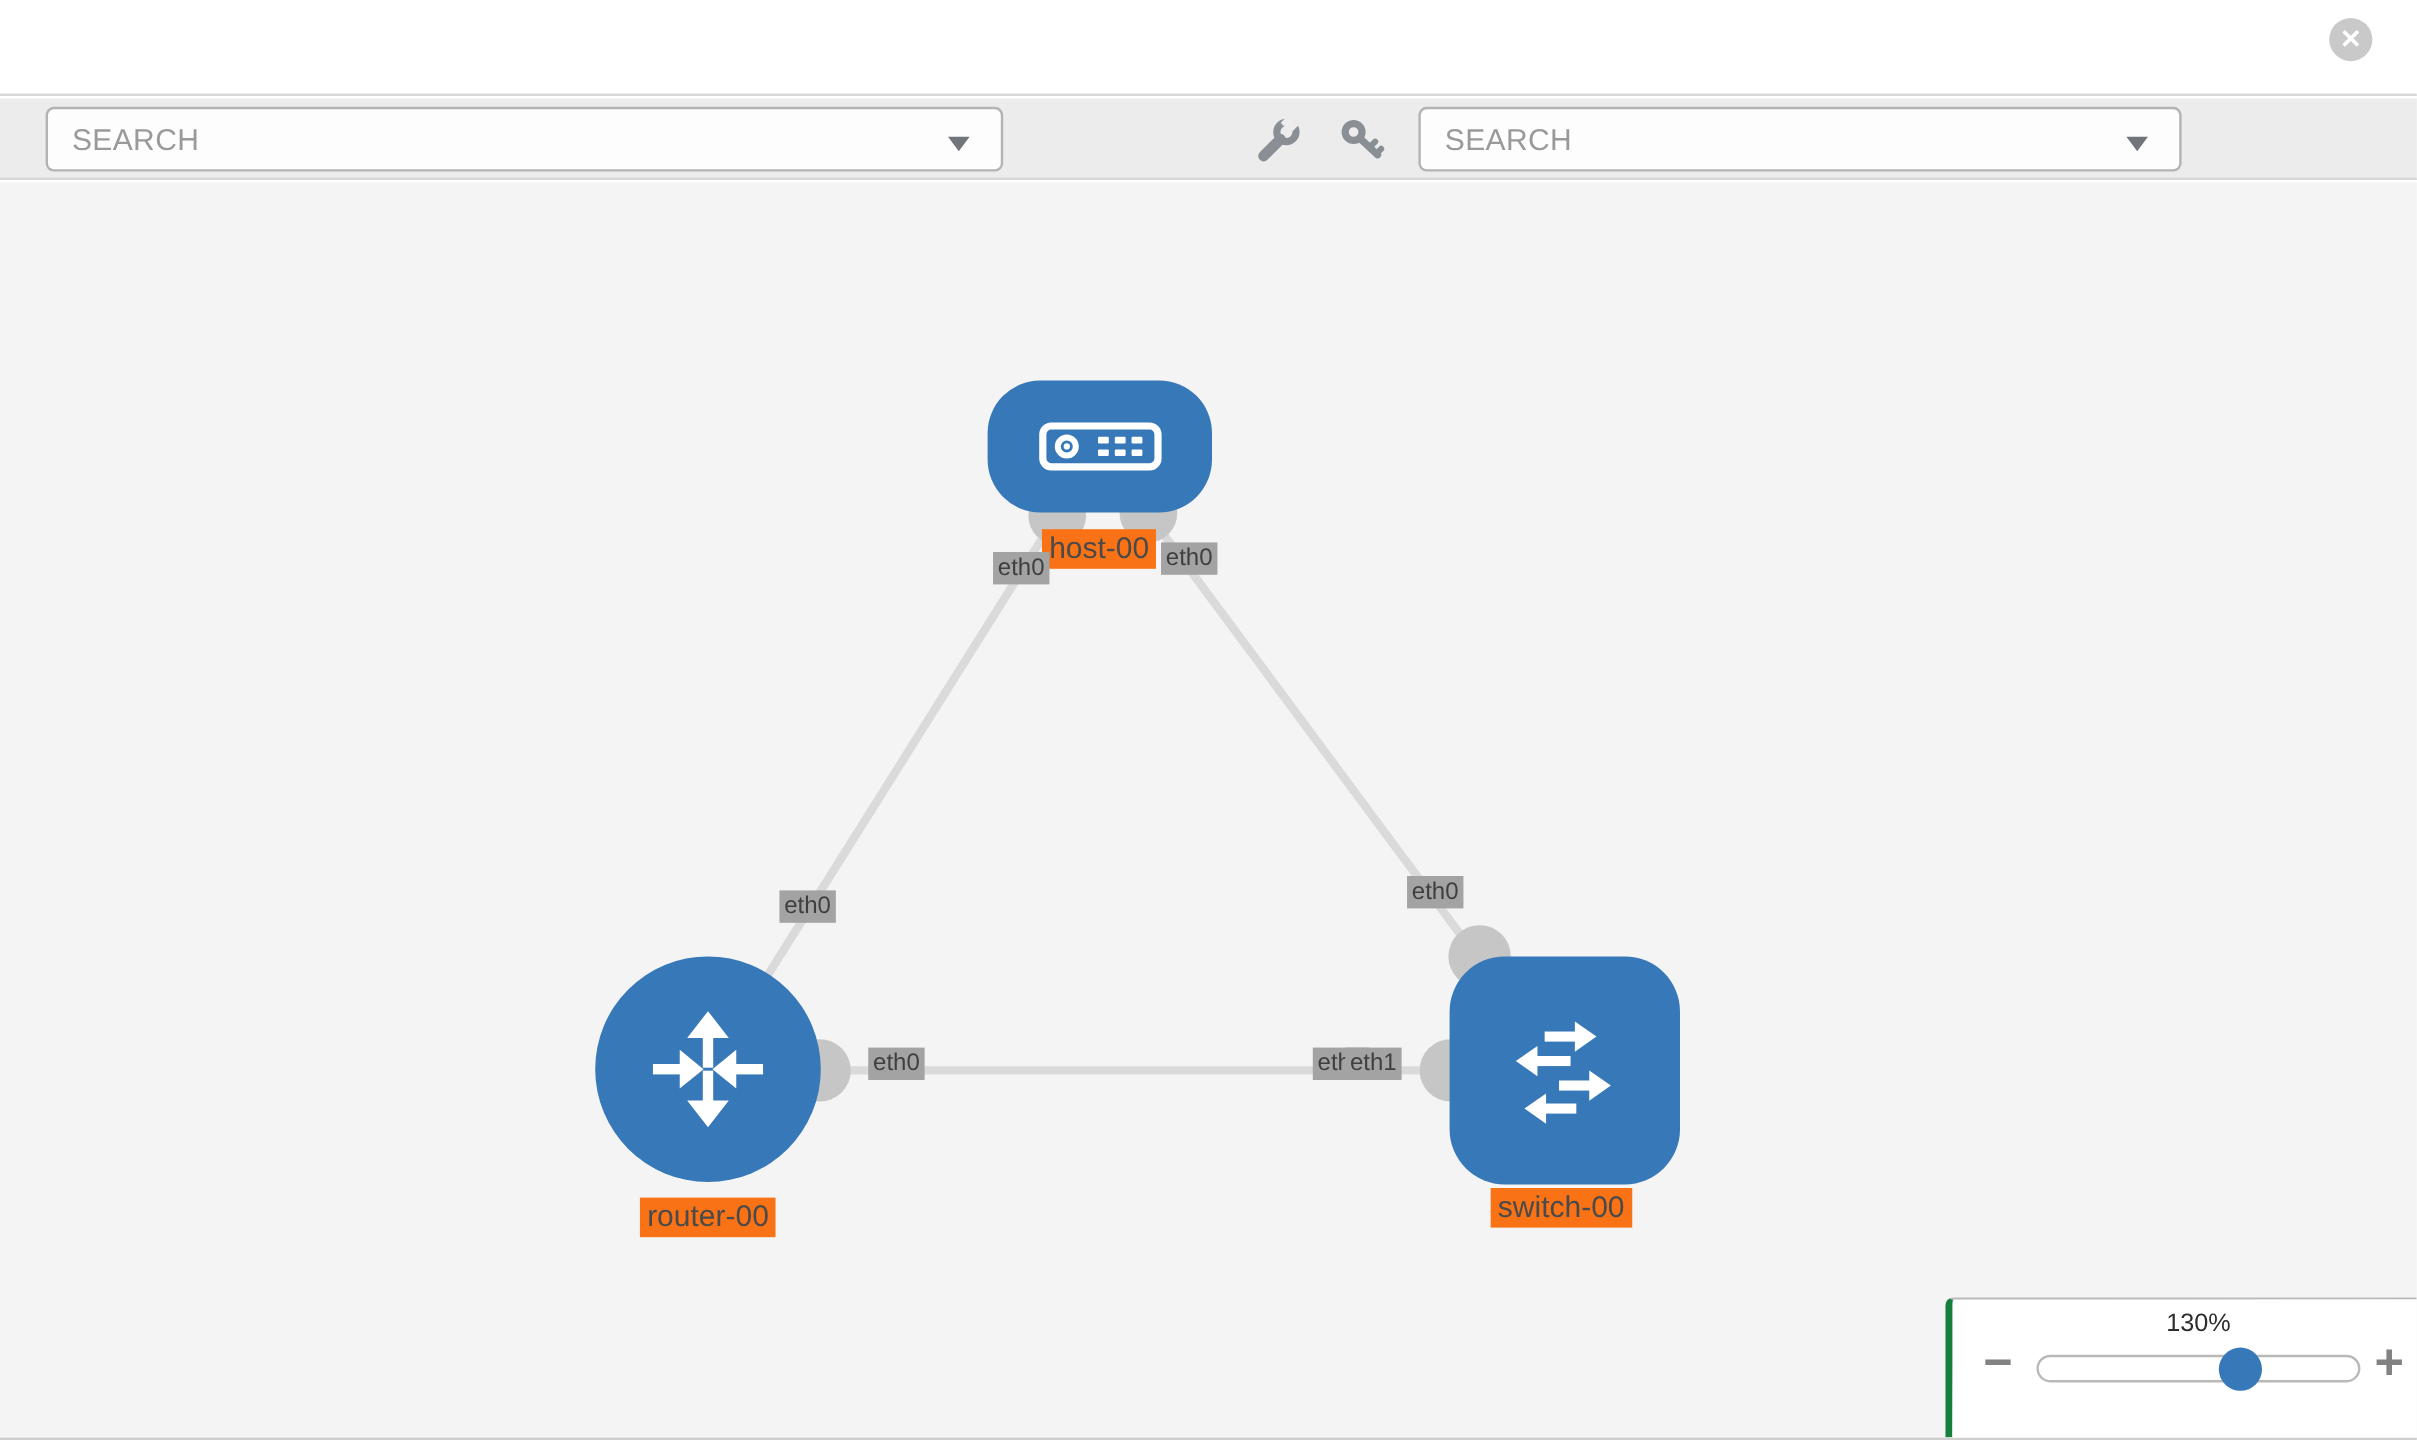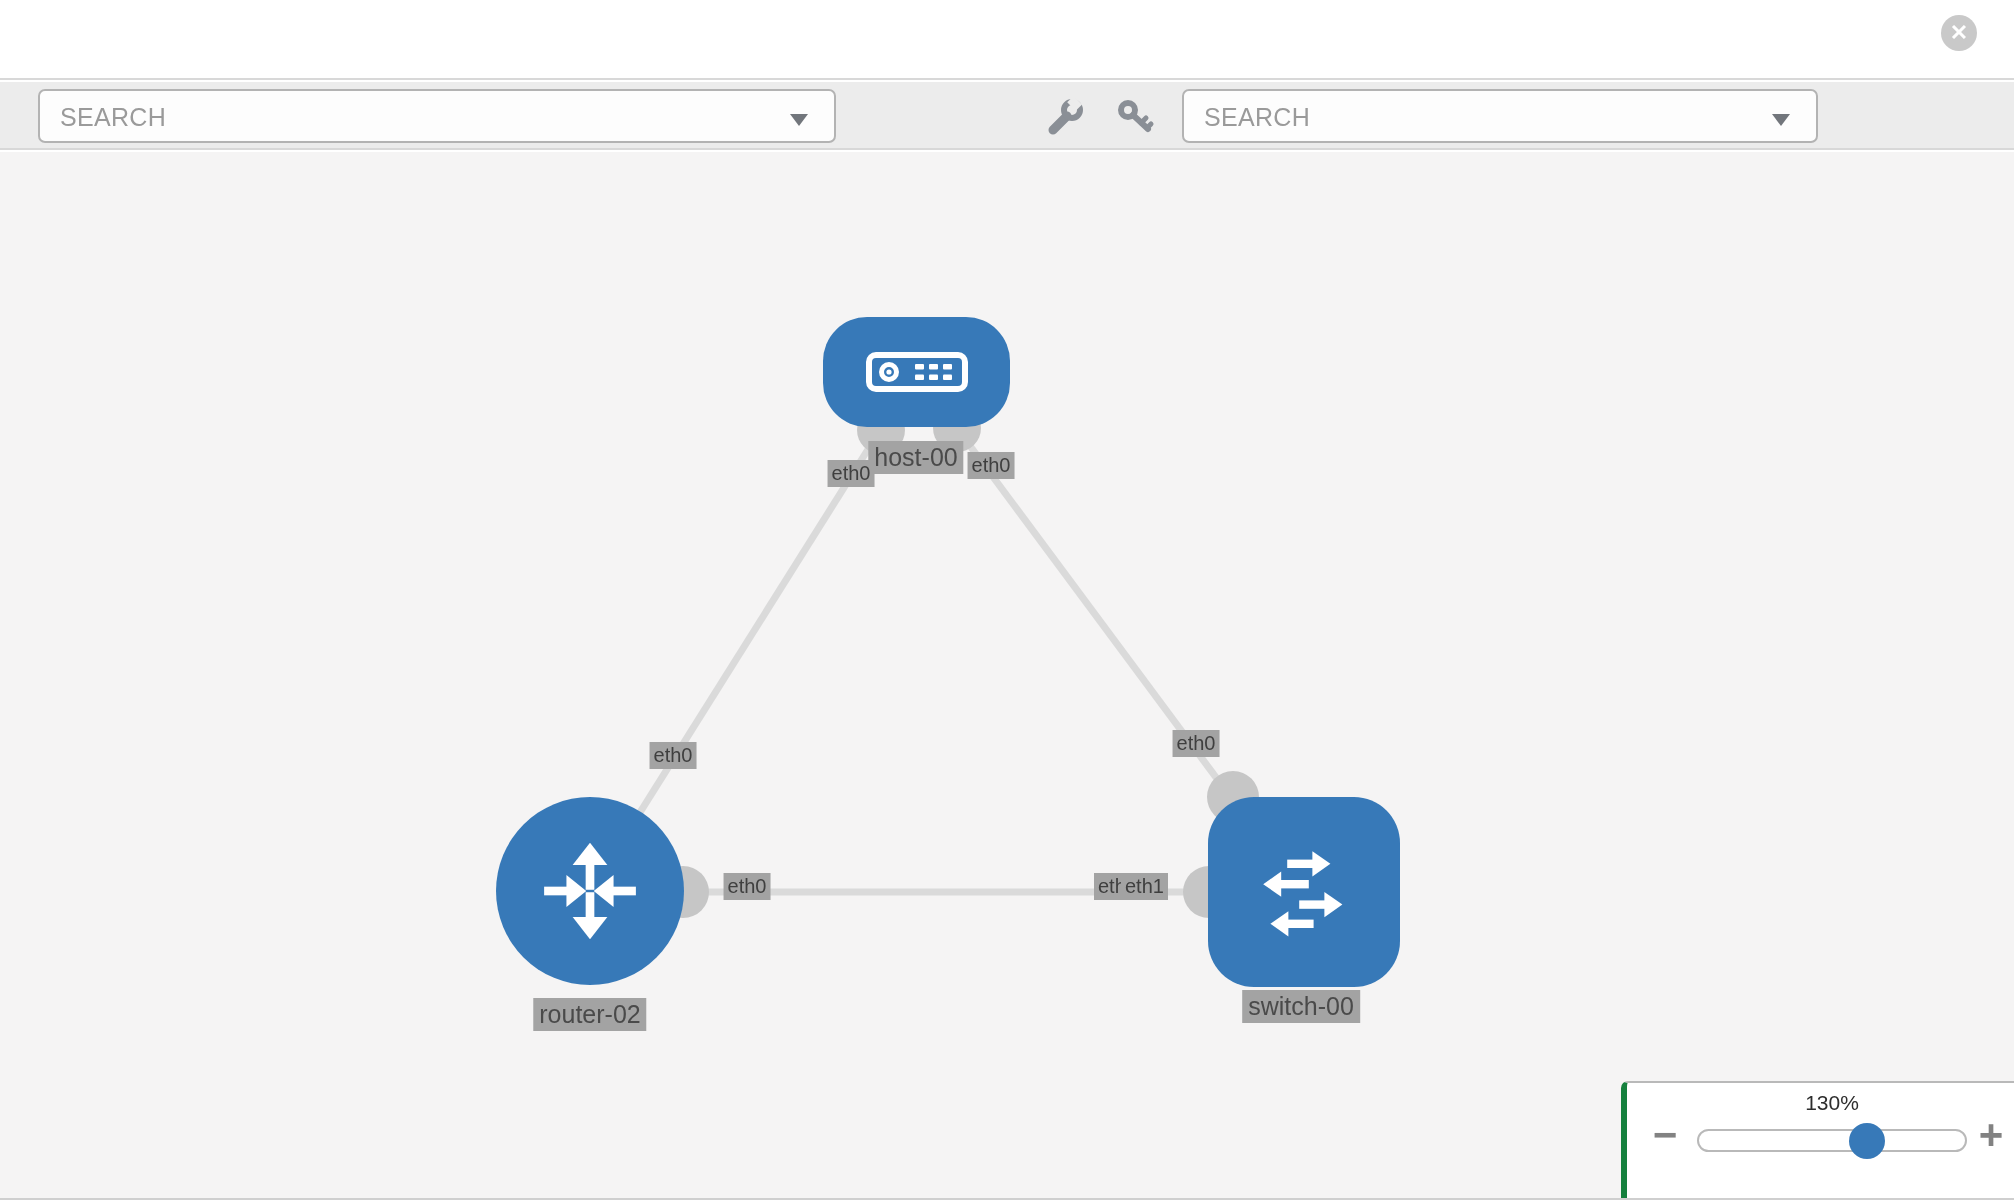--- a/index.html
+++ b/index.html
@@ -35,21 +35,21 @@
   .canvas { position: absolute; left: 0; top: 152px; width: 2014px; height: 1048px;
     background: #f5f4f4; border-bottom: 2px solid #cfcfcf; }
   .links-svg { position: absolute; left: 0; top: 0; }
 
   .node { position: absolute; background: #3779b8; display: flex;
     align-items: center; justify-content: center; cursor: pointer; }
   .node-host   { left: 823px;  top: 165px; width: 187px; height: 110px; border-radius: 44px; }
   .node-router { left: 496px;  top: 645px; width: 188px; height: 188px; border-radius: 50%; }
   .node-switch { left: 1208px; top: 645px; width: 192px; height: 190px; border-radius: 46px; }
 
-  .node-label { position: absolute; transform: translateX(-50%); background: #a3a3a3;
+  .node-label { position: absolute; transform: translateX(-50%); background: #f97316;
     color: #4a4a4a; font-size: 25px; padding: 2px 6px; white-space: nowrap; }
   .lbl-host   { left: 916px;  top: 289px; }
   .lbl-router { left: 590px;  top: 846px; }
   .lbl-switch { left: 1301px; top: 838px; }
 
   .eth-label { position: absolute; background: #a3a3a3; color: #3f3f3f;
     font-size: 20px; padding: 2px 4px; white-space: nowrap; }
   .center-x { transform: translateX(-50%); }
   .eth-host-left     { left: 851px;  top: 308px; }
   .eth-host-right    { left: 991px;  top: 300px; }
@@ -170,21 +170,21 @@
         <polygon points="16,43.5 31,33 31,54"></polygon>
         <rect x="46" y="57" width="24" height="7"></rect>
         <polygon points="82,60.5 67,50 67,71"></polygon>
         <rect x="34" y="73" width="24" height="7"></rect>
         <polygon points="22,76.5 37,66 37,87"></polygon>
       </g>
     </svg>
   </div>
 
   <div class="node-label lbl-host">host-00</div>
-  <div class="node-label lbl-router">router-02</div>
+  <div class="node-label lbl-router">router-00</div>
   <div class="node-label lbl-switch">switch-00</div>
 
   <div class="eth-label center-x eth-host-left">eth0</div>
   <div class="eth-label center-x eth-host-right">eth0</div>
   <div class="eth-label center-x eth-router-uplink">eth0</div>
   <div class="eth-label center-x eth-switch-uplink">eth0</div>
   <div class="eth-label center-x eth-bottom-router">eth0</div>
   <div class="eth-label eth-bottom-switch-under">eth1</div>
   <div class="eth-label eth-bottom-switch">eth1</div>
 

